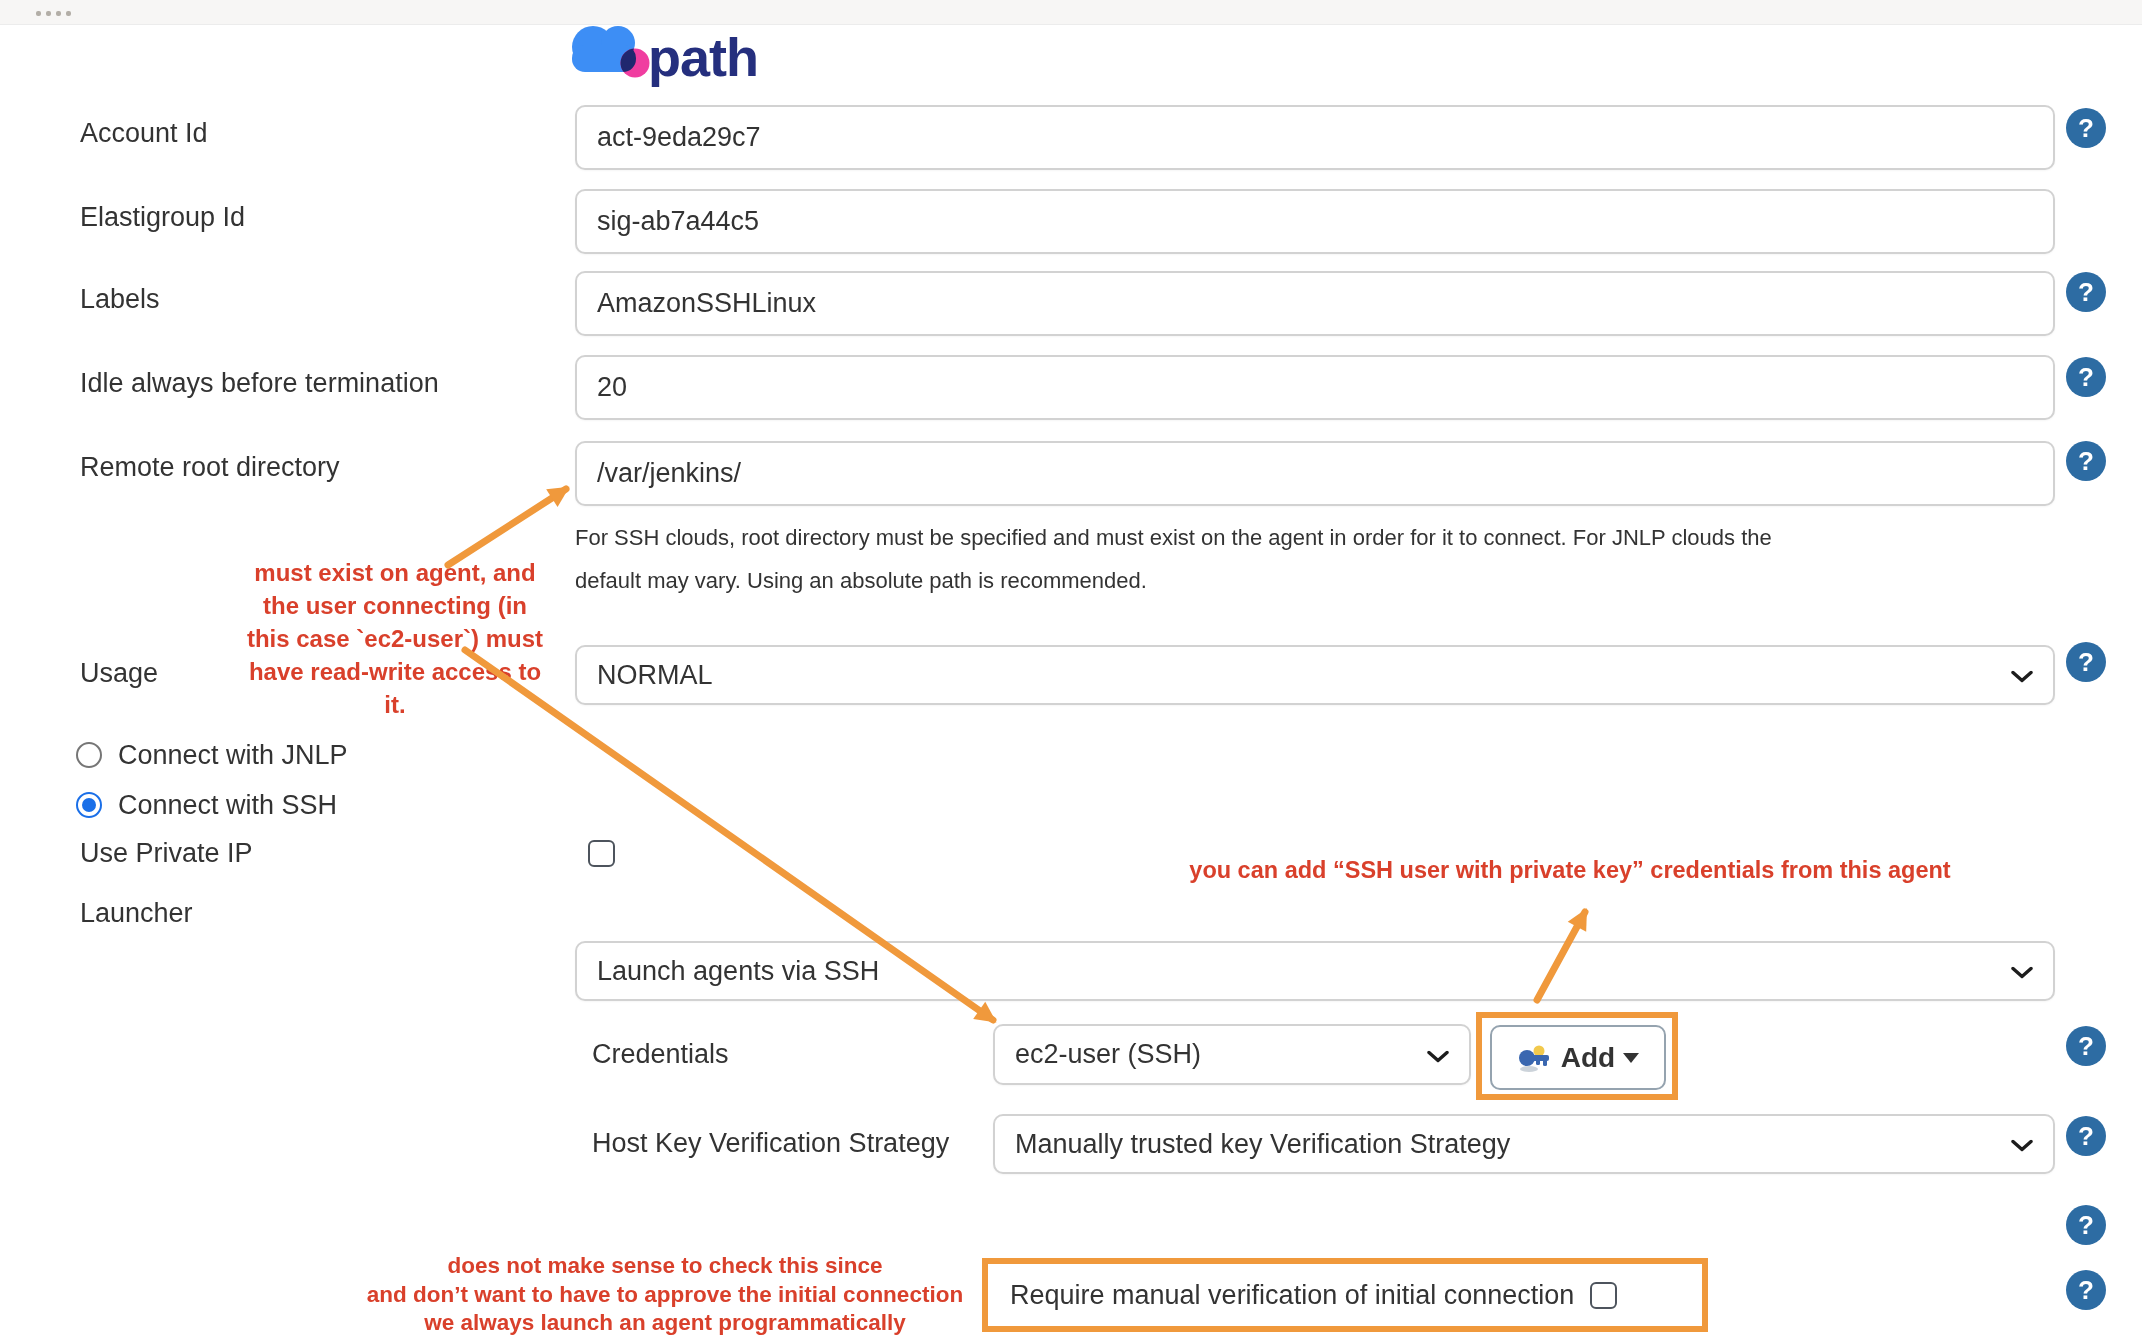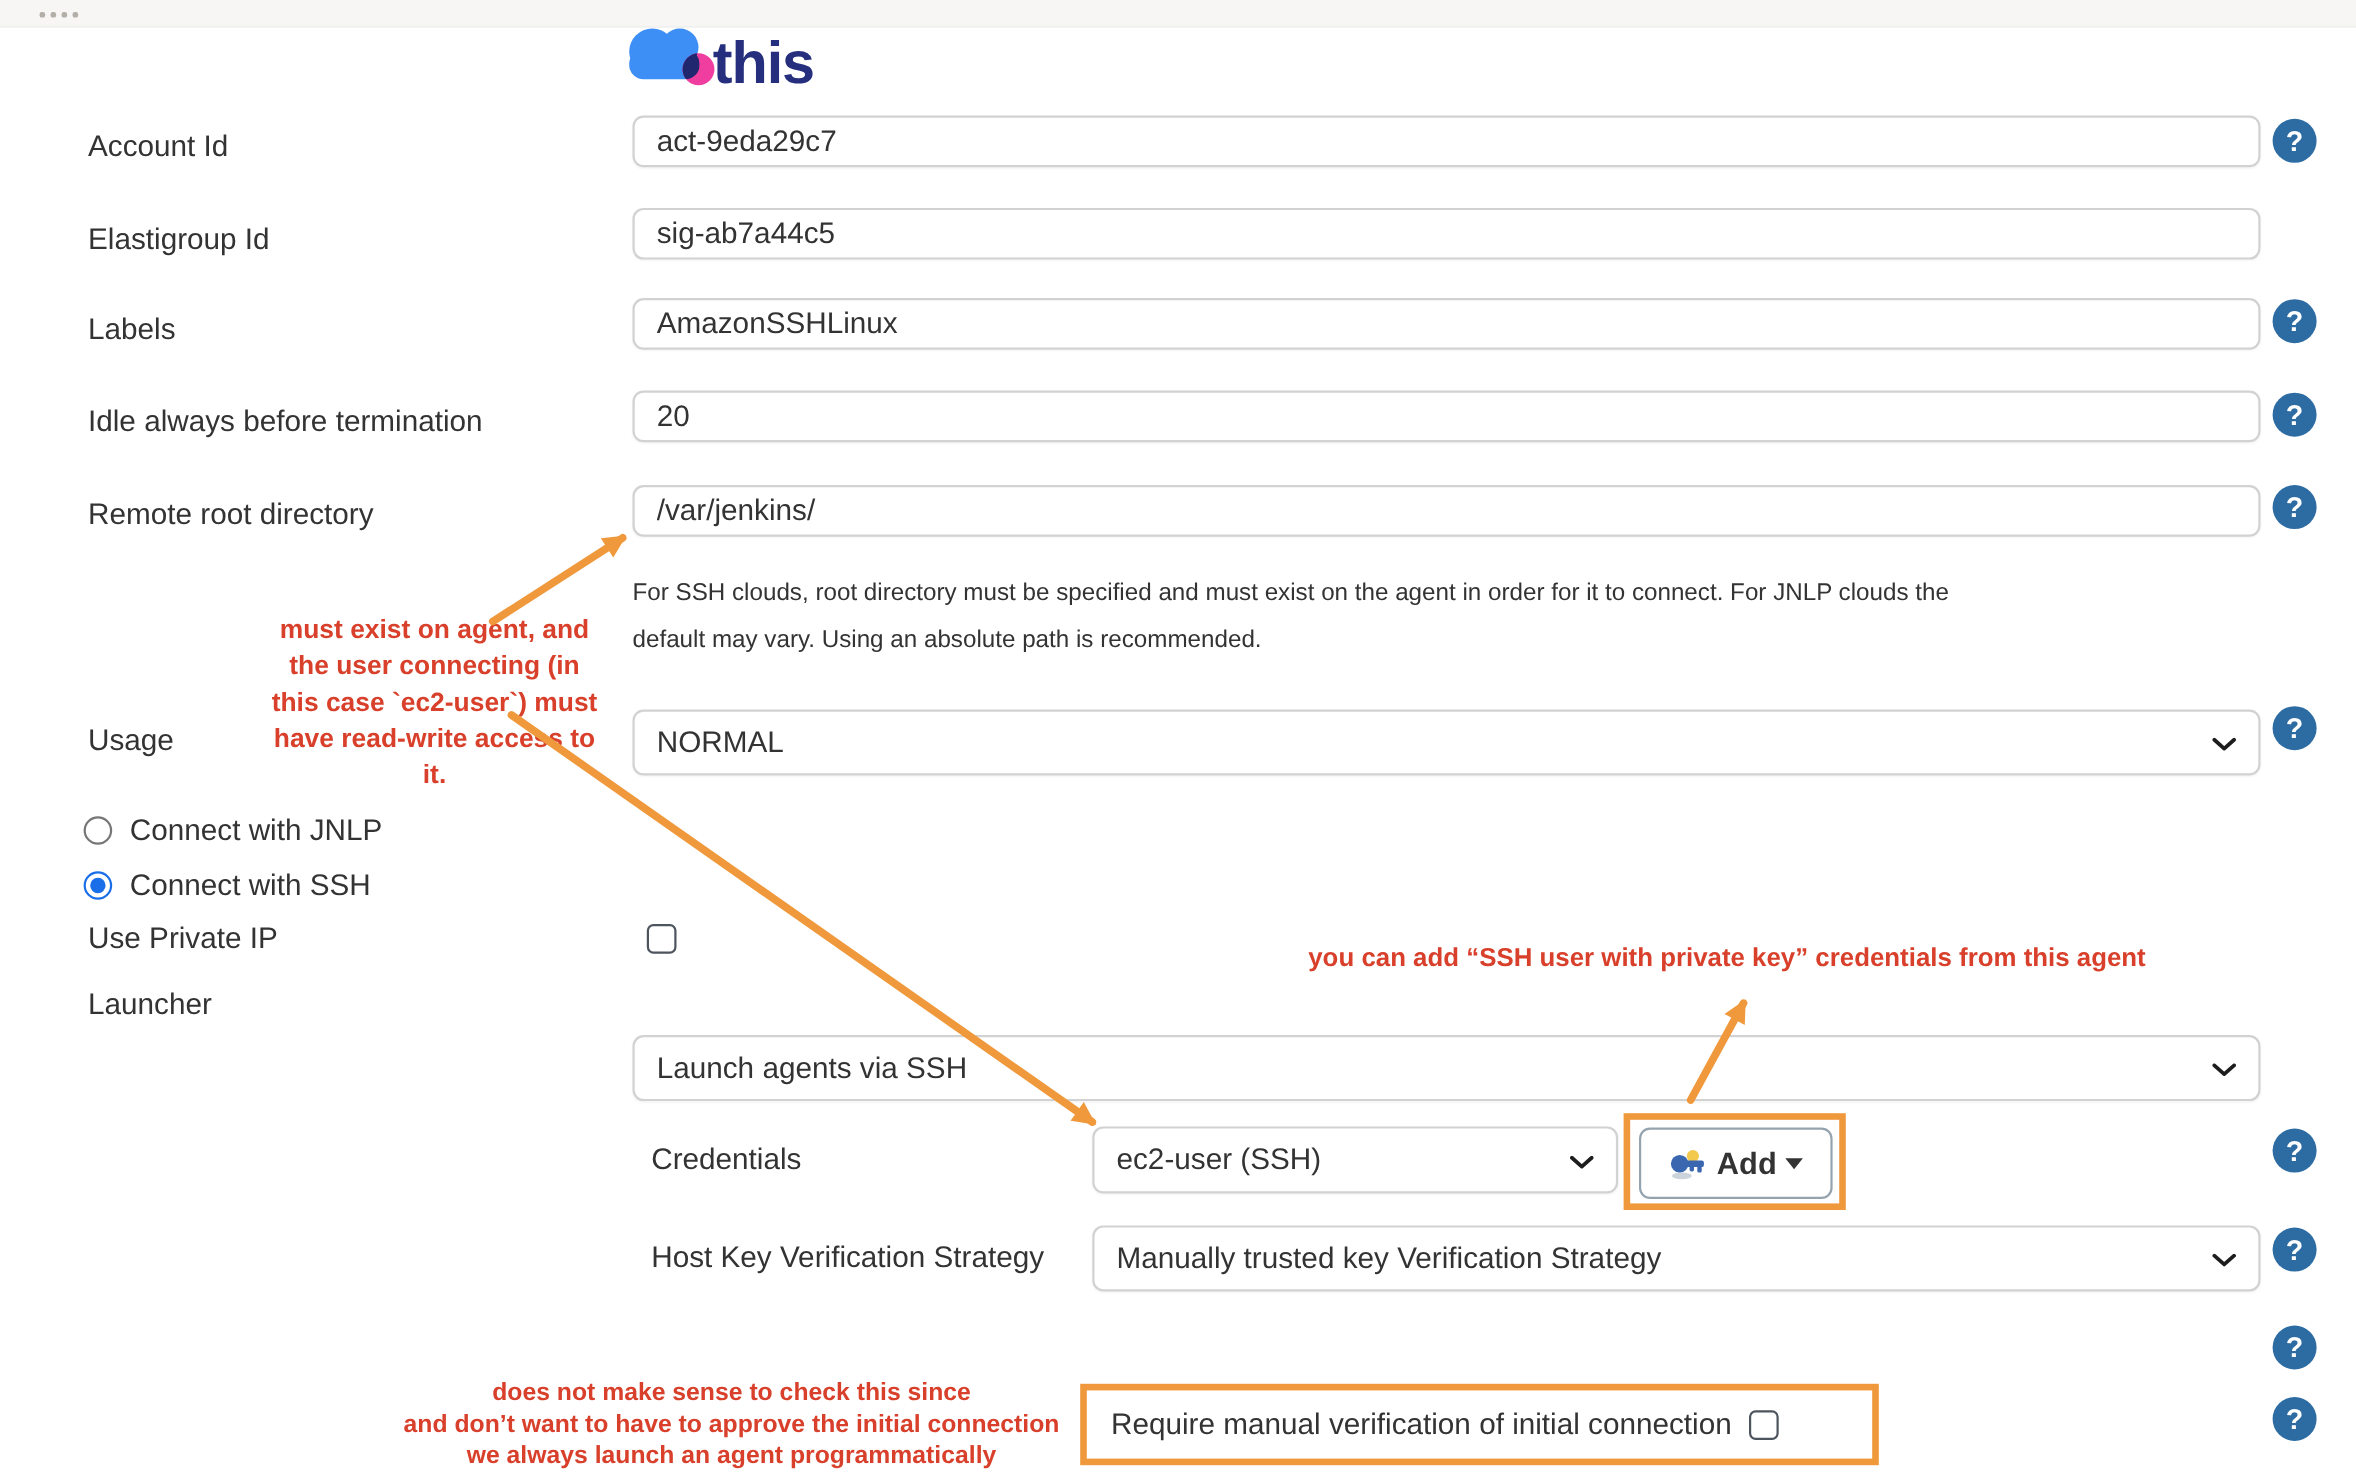--- a/index.html
+++ b/index.html
@@ -4,21 +4,21 @@
 <style>
   html,body{margin:0;padding:0;background:#fff;}
   #stage{position:relative;width:2142px;height:1344px;background:#fff;overflow:hidden;
          font-family:"Liberation Sans",sans-serif;color:#333;}
   .topbar{position:absolute;left:0;top:0;width:2142px;height:24px;background:#f7f6f5;border-bottom:1px solid #ececec;}
   .dots{position:absolute;left:36px;top:11px;display:flex;gap:5px;}
   .dots i{width:5px;height:5px;border-radius:2px;background:#b3aea7;display:block;}
   .logo{position:absolute;left:566px;top:20px;display:flex;align-items:flex-start;}
   .wordmark{position:absolute;left:648px;top:26px;font-size:54px;font-weight:bold;color:#252F7E;letter-spacing:-1px;}
   .lbl{position:absolute;font-size:27px;color:#333;white-space:nowrap;line-height:34px;}
-  .tbox{position:absolute;left:575px;width:1480px;height:47px;border:2px solid #d2d2d2;border-radius:10px;
+  .tbox{position:absolute;left:575px;width:1480px;height:65px;border:2px solid #d2d2d2;border-radius:10px;
         box-sizing:border-box;font-family:"Liberation Sans",sans-serif;font-size:27px;color:#333;
         padding:16px 20px;background:#fff;outline:none;box-shadow:0 1px 2px rgba(0,0,0,.04);}
   .sel{position:absolute;border:2px solid #d2d2d2;border-radius:10px;box-sizing:border-box;background:#fff;
        display:flex;align-items:center;font-size:27px;color:#333;padding:0 64px 0 20px;cursor:pointer;
        box-shadow:0 1px 2px rgba(0,0,0,.04);}
   .chev{position:absolute;right:20px;top:50%;transform:translateY(-50%);}
   .help{position:absolute;left:2066px;width:40px;height:40px;border-radius:50%;background:#2D6CA3;color:#fff;
         font-size:26px;font-weight:bold;display:flex;align-items:center;justify-content:center;cursor:pointer;}
   .helptext{position:absolute;left:575px;top:516px;font-size:22px;color:#333;line-height:43px;}
   .radio{position:absolute;left:76px;width:26px;height:26px;border-radius:50%;border:2.5px solid #767676;
@@ -62,21 +62,21 @@
       </defs>
       <g fill="#3D8EF5">
         <circle cx="27" cy="27" r="21"></circle>
           <circle cx="52" cy="23" r="17"></circle>
         <rect x="6" y="25" width="64" height="27" rx="13"></rect>
       </g>
       <circle cx="69" cy="43" r="14.5" fill="#F03DA0"></circle>
       <circle cx="69" cy="43" r="14.5" fill="#20276E" clip-path="url(#cloudClip)"></circle>
     </svg>
   </div>
-  <span class="wordmark">this</span>
+  <span class="wordmark">path</span>
 
   <span class="lbl" style="left:80px;top:116px">Account Id</span>
   <input class="tbox" style="top: 105px;" value="act-9eda29c7">
   <div class="help" style="top:108px">?</div>
 
   <span class="lbl" style="left:80px;top:200px">Elastigroup Id</span>
   <input class="tbox" style="top: 189px;" value="sig-ab7a44c5">
 
   <span class="lbl" style="left:80px;top:282px">Labels</span>
   <input class="tbox" style="top: 271px;" value="AmazonSSHLinux">

